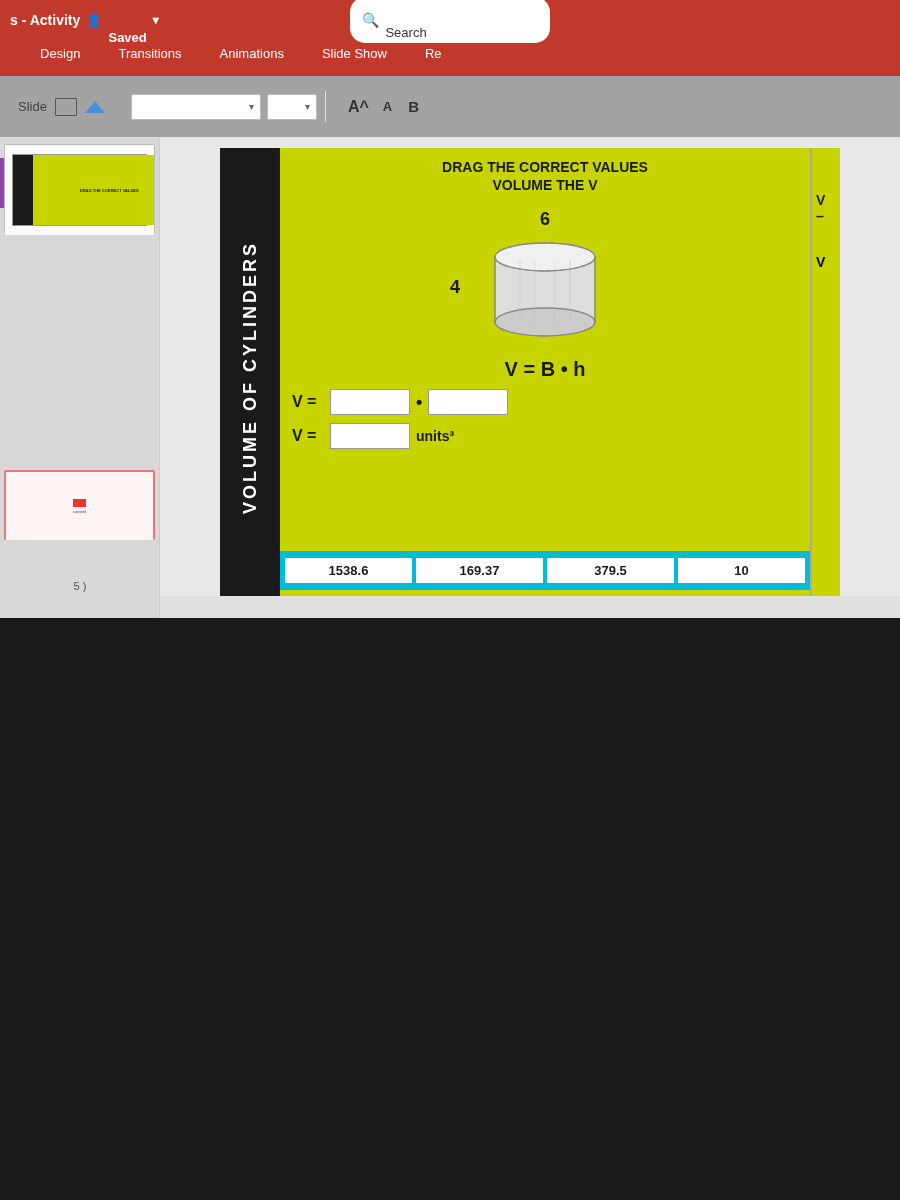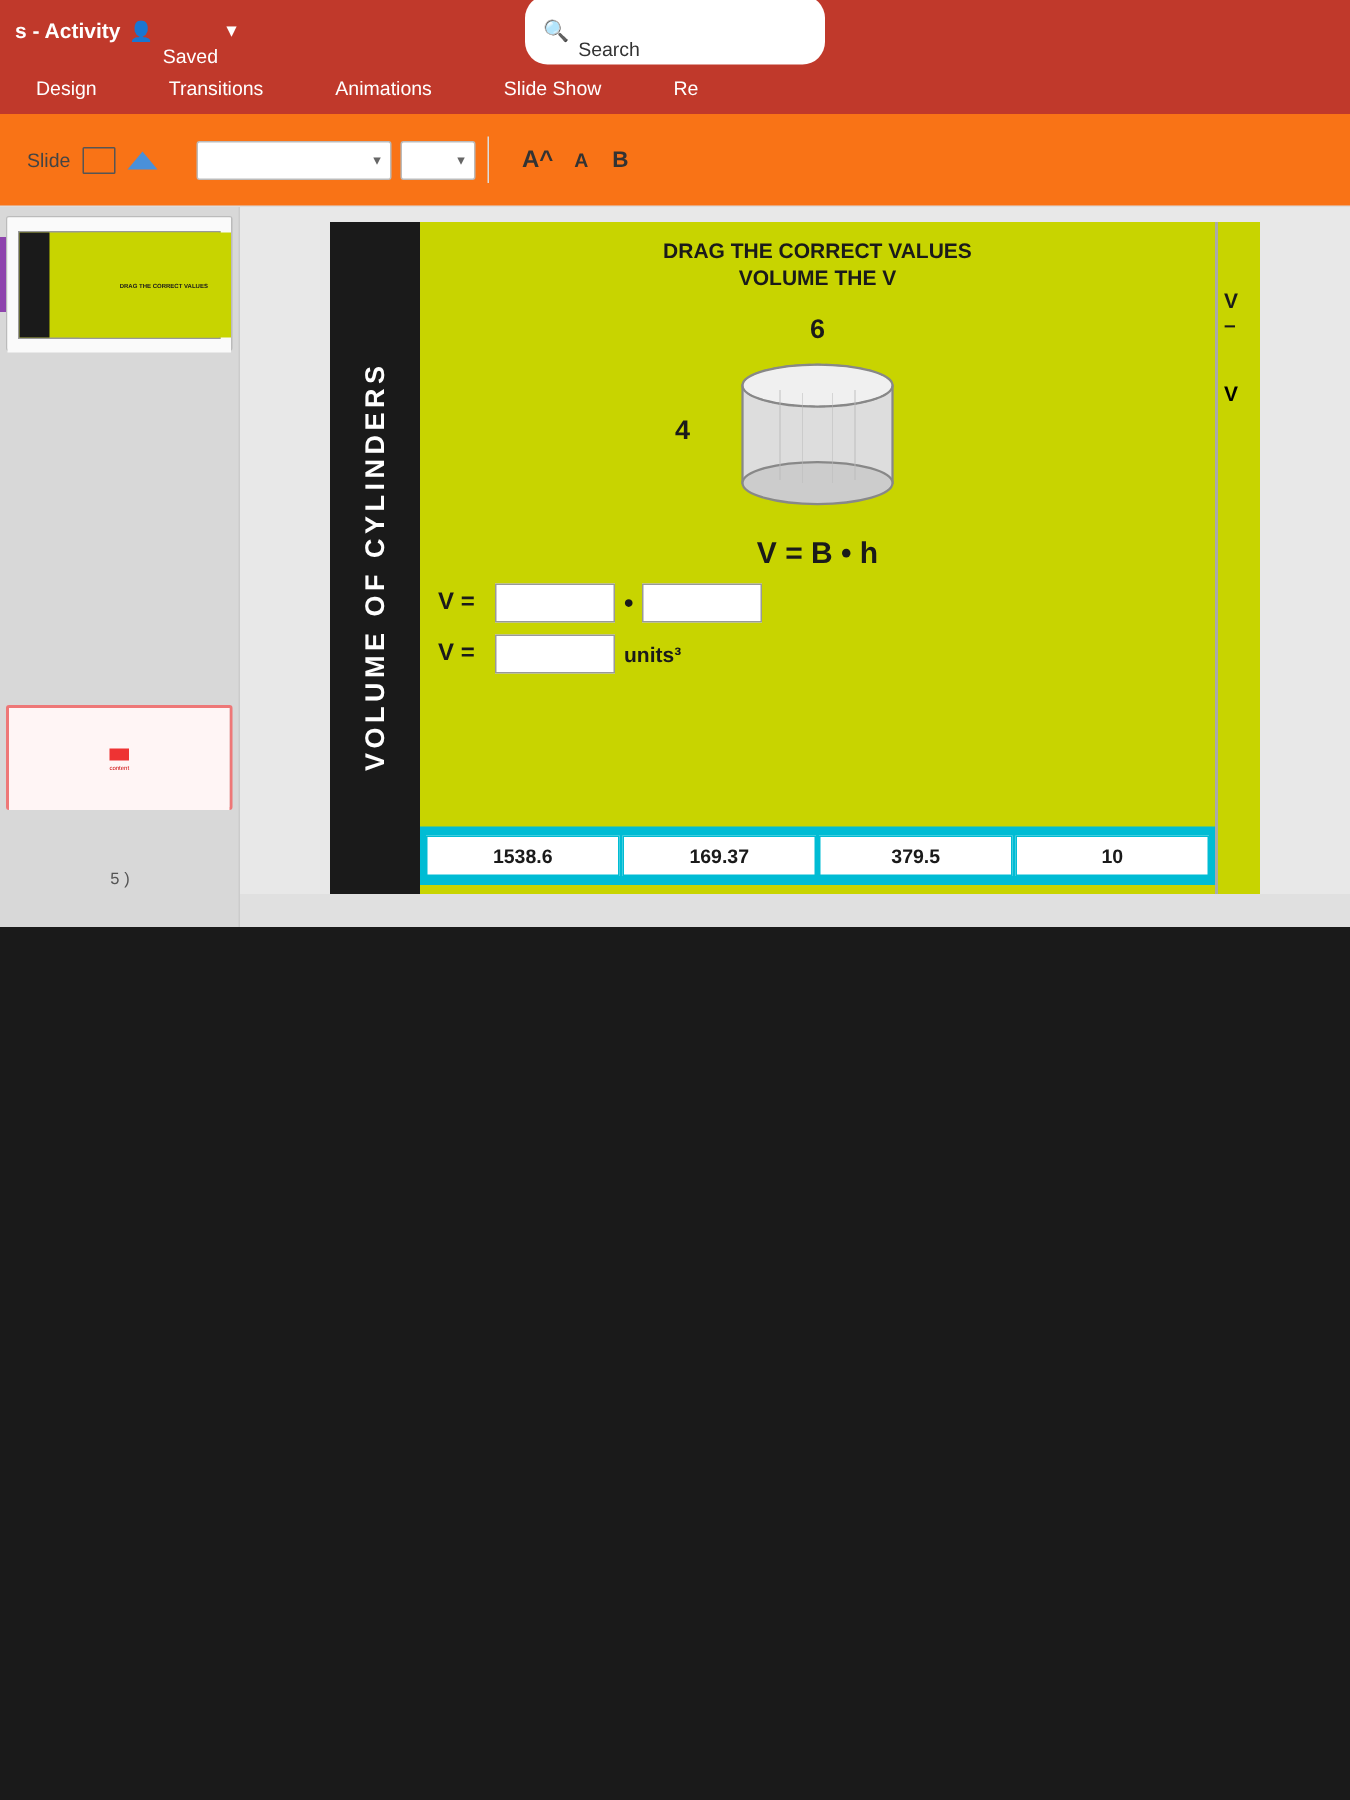--- a/index.html
+++ b/index.html
@@ -59,39 +59,39 @@
       font-size: 13px;
       margin-top: 25px;
     }
 
     
     .ribbon-tabs {
       width: 100%;
       height: 36px;
       background: #c0392b;
       display: flex;
-      align-items: center;
-      padding: 0 10px;
-      gap: 20px;
+      align-items: flex-start;
+      padding: 0 26px;
+      gap: 10px;
     }
     .ribbon-tab {
       padding: 6px 14px;
       font-size: 13px;
       color: white;
       background: transparent;
       border: none;
       cursor: pointer;
       border-radius: 3px 3px 0 0;
     }
 
     
     .ribbon-toolbar {
       width: 100%;
       height: 62px;
-      background: #f97316;
+      background: #a3a3a3;
       border-bottom: 1px solid #ddd;
       display: flex;
       align-items: center;
       padding: 15px 10px;
       gap: 10px;
     }
     .toolbar-section {
       display: flex;
       align-items: center;
       gap: 6px;
@@ -444,21 +444,21 @@
   </style>
 </head>
 <body>
 
 <div class="powerpoint-ui">
 
   <div class="title-bar">
     <div class="title-text">
       <span>s - Activity</span>
       <span style="font-size:13px;">👤</span>
-      <span style="font-weight:normal; font-size:13px;margin-top:34px;">Saved</span>
+      <span style="font-weight:bold; font-size:13px;margin-top:34px;">Saved</span>
       <span style="font-size:12px;">▾</span>
     </div>
     <div class="search-bar">
       <span class="search-icon-unicode">🔍</span>
       <span class="search-input-text">Search</span>
     </div>
   </div>
 
   <div class="ribbon-tabs">
     <button class="ribbon-tab">Design</button>

